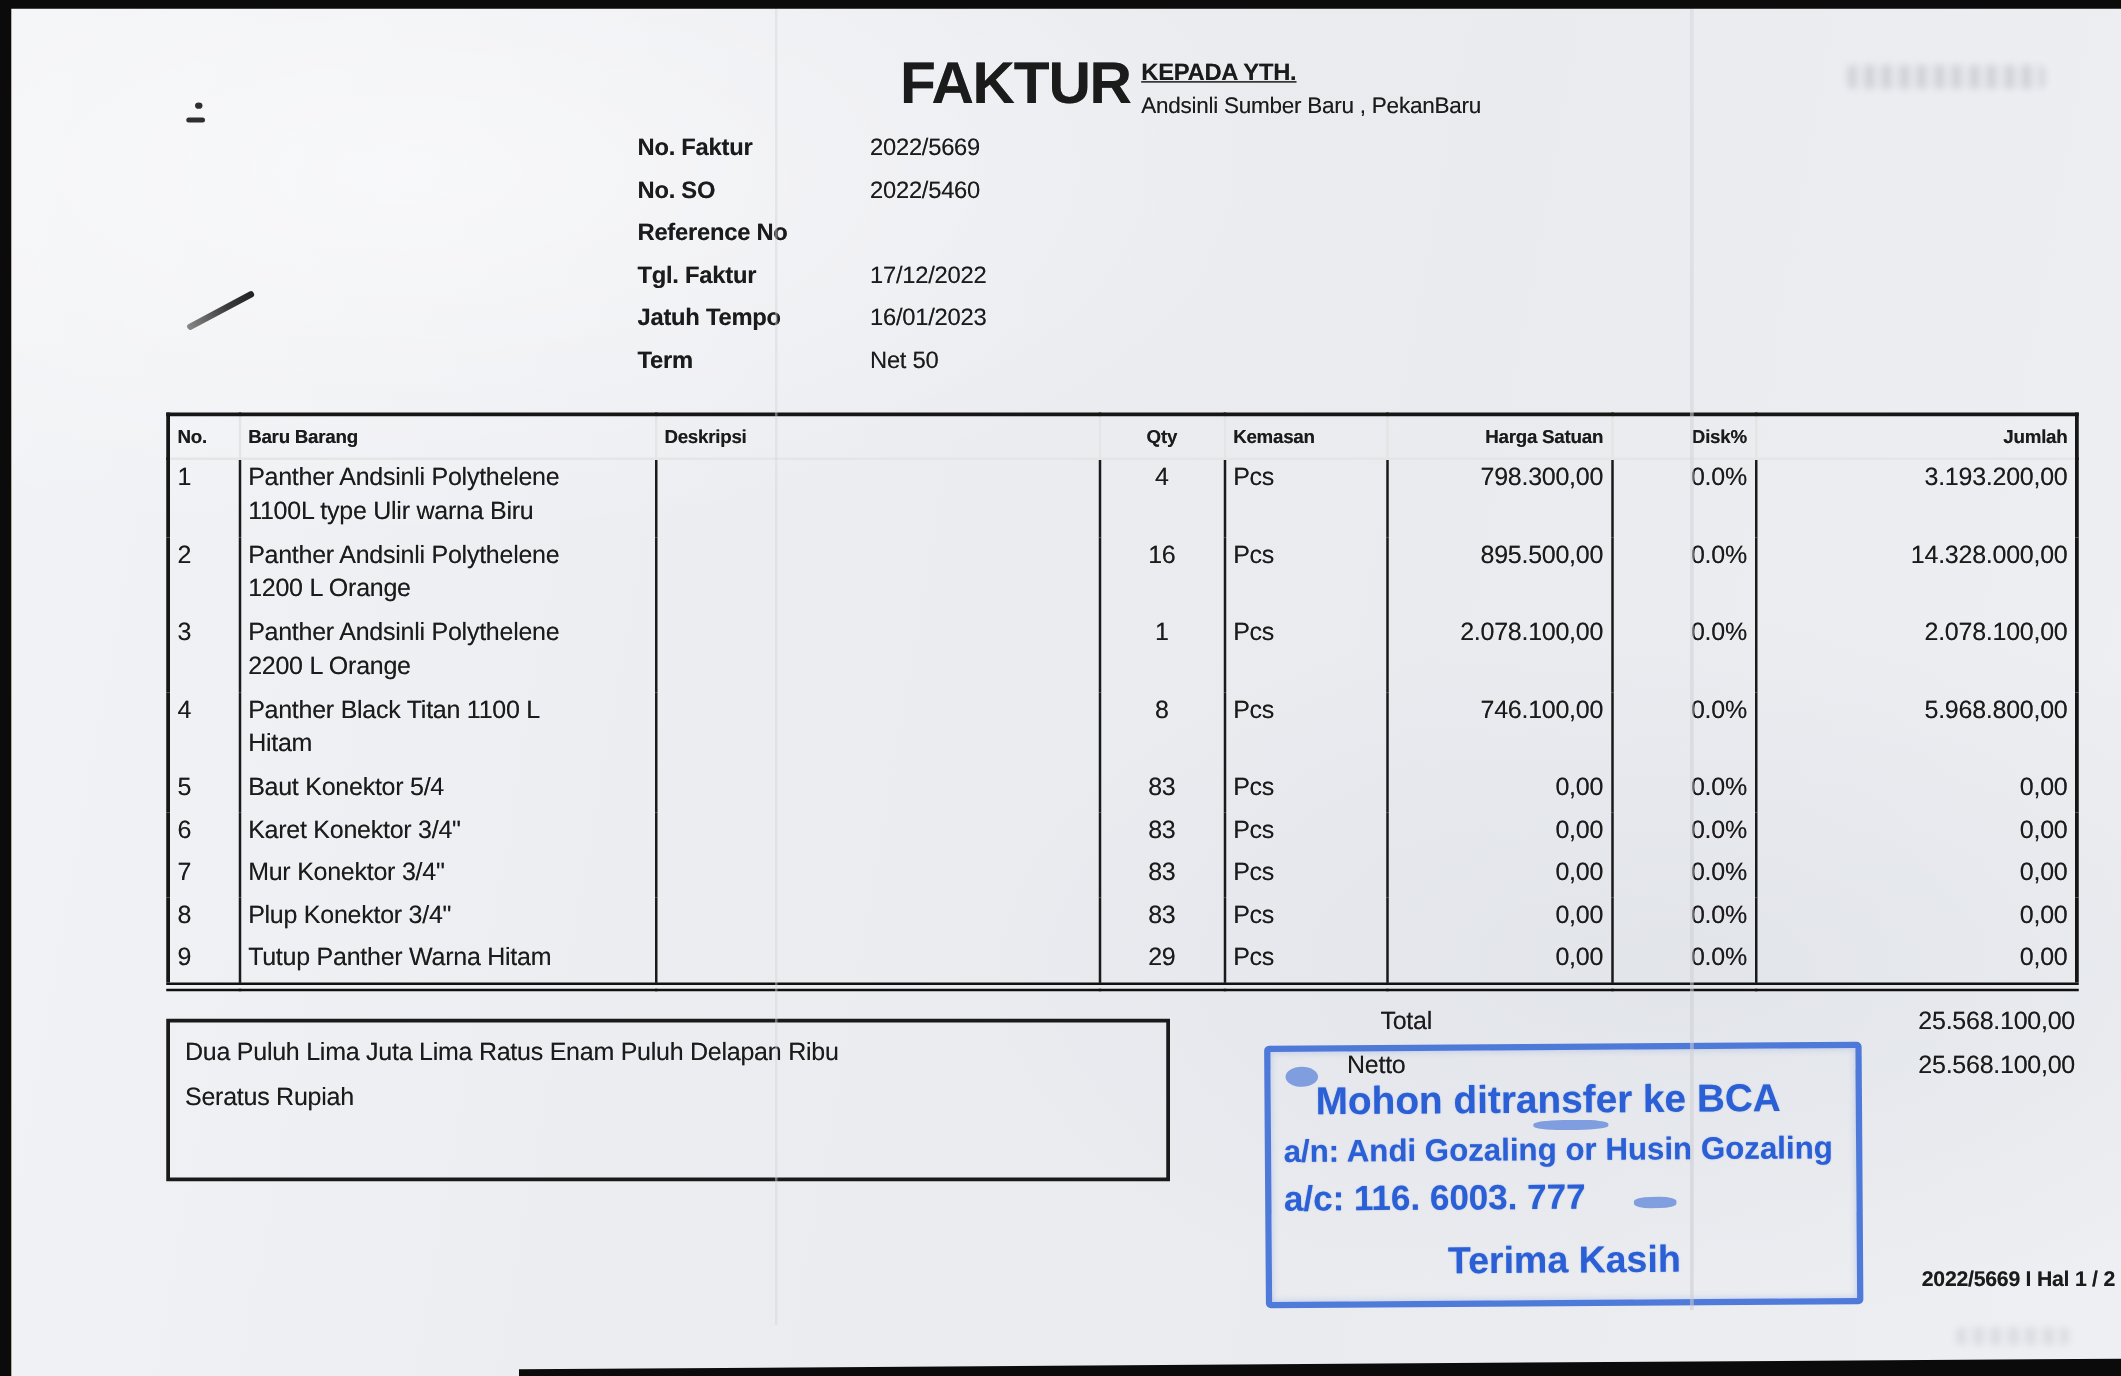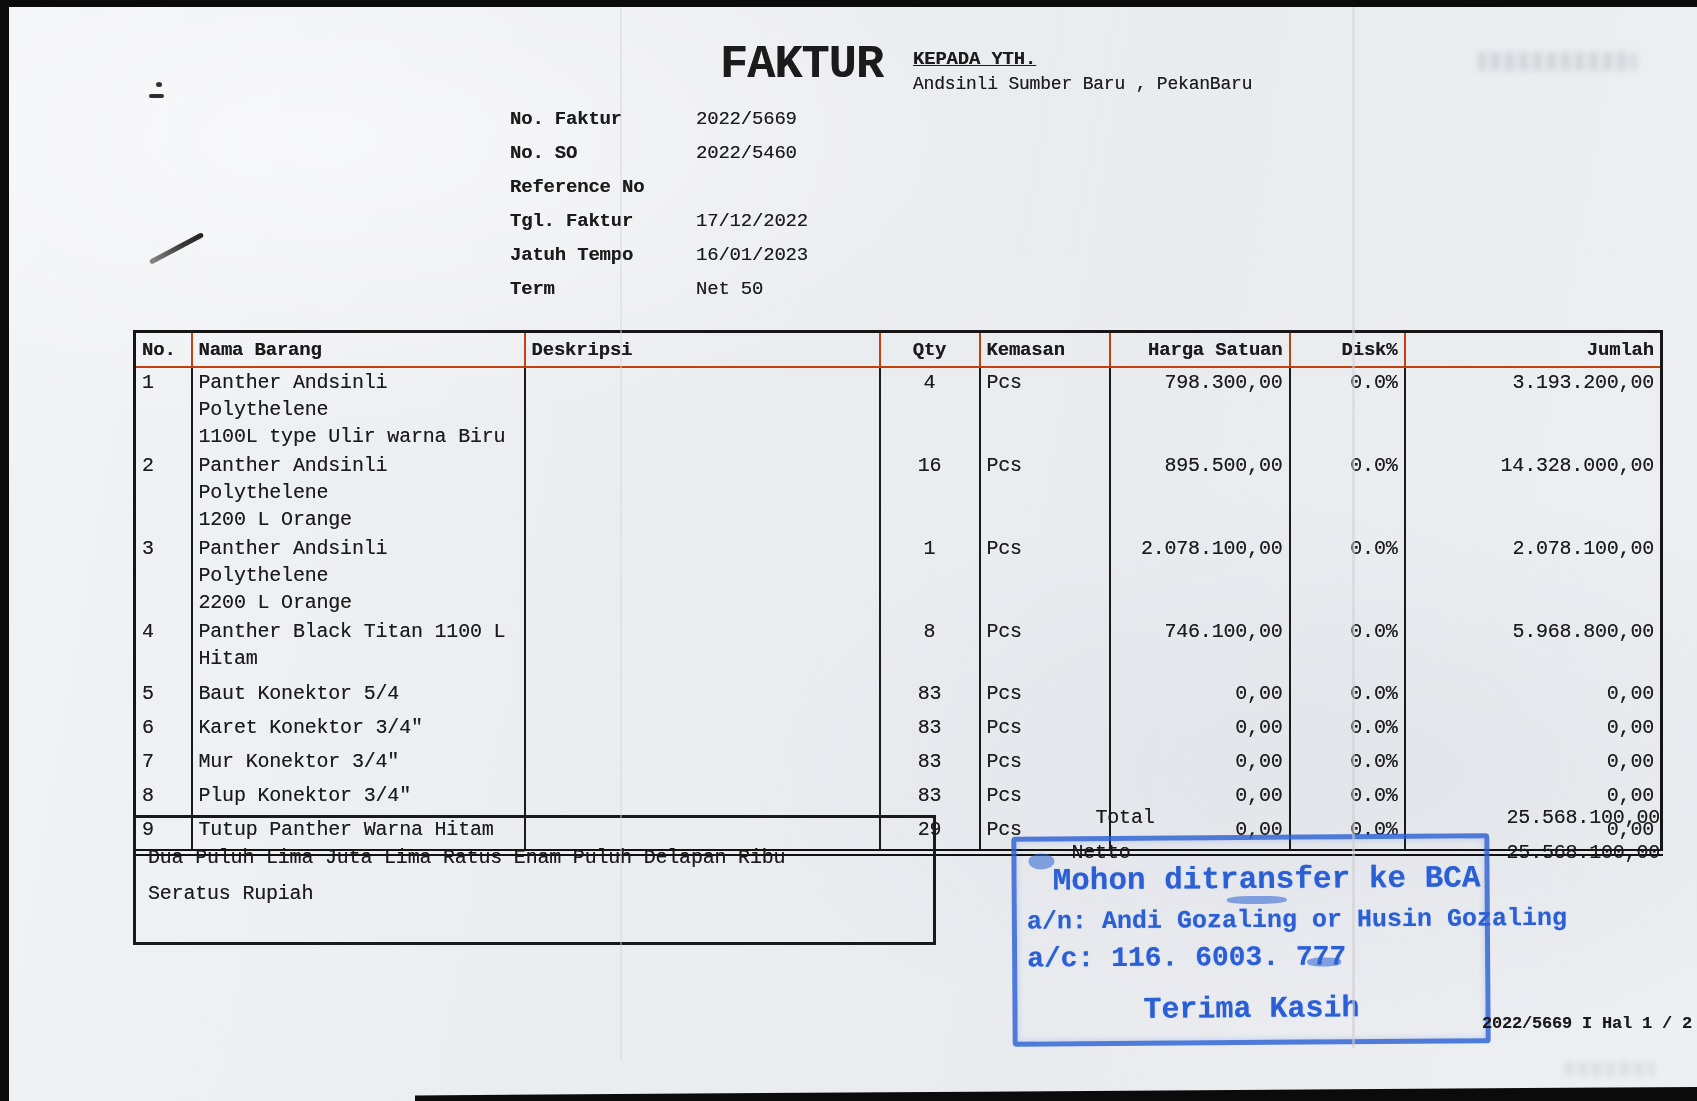--- a/index.html
+++ b/index.html
@@ -1,18 +1,18 @@
 <!DOCTYPE html>
 <html><head>
 <meta charset="utf-8">
 <style>
   html,body{margin:0;padding:0;background:#0b0b0b;}
   .canvas{
     position:relative;width:1697px;height:1101px;overflow:hidden;background:#fdba74;
-    font-family:Liberation Mono, monospace;color:#1b1b1b;
+    font-family:Liberation Sans, sans-serif;color:#1b1b1b;
   }
   .paper{
     position:absolute;left:9px;top:6px;right:0;bottom:0;
     background:
       radial-gradient(1200px 500px at 18% 12%, rgba(255,255,255,.55), rgba(255,255,255,0) 60%),
       radial-gradient(900px 400px at 80% 70%, rgba(210,214,222,.35), rgba(210,214,222,0) 70%),
       linear-gradient(100deg,#f2f3f6 0%,#ecedf1 35%,#e9ebef 65%,#edeff2 100%);
   }
   .txt{position:absolute;letter-spacing:-0.2px;text-shadow:0 0 .5px rgba(20,20,20,.55);}
 
@@ -28,21 +28,21 @@
   .meta-value{font-size:19px;letter-spacing:-0.2px;text-shadow:0 0 .5px rgba(20,20,20,.55);}
 
   
   table.items{
     position:absolute;left:133px;top:330px;width:1527px;
     border-collapse:collapse;table-layout:fixed;
     border:3px solid #161616;border-bottom:7px double #111;
     font-size:20px;letter-spacing:-0.2px;
   }
   table.items th{
-    border:2px solid #c2410c;font-size:19px;padding:3px 6px;height:27px;
+    border:2px solid #e5e5e5;font-size:15px;padding:3px 6px;height:27px;
     text-shadow:0 0 .5px rgba(20,20,20,.6);white-space:nowrap;overflow:hidden;
   }
   table.items td{
     border-left:2px solid #1a1a1a;border-right:2px solid #1a1a1a;
     padding:1px 6px;vertical-align:top;text-shadow:0 0 .5px rgba(20,20,20,.55);
     white-space:pre-line;line-height:27px;overflow:hidden;
   }
   tr.item-tall td{height:60px;}
   tr.item-short td{height:32px;}
   .al{text-align:left;} .ac{text-align:center;} .ar{text-align:right;}
@@ -50,21 +50,21 @@
   
   .tot-label{font-size:20px;width:250px;text-align:center;}
   .tot-value{font-size:20px;width:260px;text-align:right;left:1400px;}
 
   
   .terbilang{
     position:absolute;left:133px;top:815px;width:803px;height:130px;
     border:3px solid #1a1a1a;padding:6px 12px;box-sizing:border-box;
   }
   .terbilang-label{font-size:20px;letter-spacing:-0.2px;text-shadow:0 0 .5px rgba(20,20,20,.55);}
-  .terbilang-text{margin-top:16px;font-size:20px;line-height:36px;white-space:pre-line;letter-spacing:-0.2px;text-shadow:0 0 .5px rgba(20,20,20,.55);}
+  .terbilang-text{font-size:20px;line-height:36px;white-space:pre-line;letter-spacing:-0.2px;text-shadow:0 0 .5px rgba(20,20,20,.55);}
 
   
   .stamp{
     position:absolute;left:1012px;top:835px;width:478px;height:210px;
     border:5px solid rgba(44,96,212,.82);border-radius:4px;
     transform:rotate(-0.4deg);box-sizing:border-box;
     box-shadow:inset 0 0 6px rgba(44,96,212,.25);
   }
   .stamp .s-line{position:absolute;color:#2b5fd6;font-weight:bold;text-shadow:0 0 1px rgba(43,95,214,.55);white-space:nowrap;}
   .s1{left:36px;top:22px;font-size:31px;}
@@ -134,21 +134,21 @@
         <col style="width:355px">
         <col style="width:100px">
       <col style="width:130px">
         <col style="width:180px">
         <col style="width:115px">
         <col style="width:257px">
     </colgroup>
     <thead>
       <tr>
         <th class="al">No.</th>
-        <th class="al">Nama Barang</th>
+        <th class="al">Baru Barang</th>
         <th class="al">Deskripsi</th>
         <th class="ac">Qty</th>
         <th class="al">Kemasan</th>
         <th class="ar">Harga Satuan</th>
         <th class="ar">Disk%</th>
         <th class="ar">Jumlah</th>
       </tr>
     </thead>
     <tbody>
         <tr class="item-tall">

